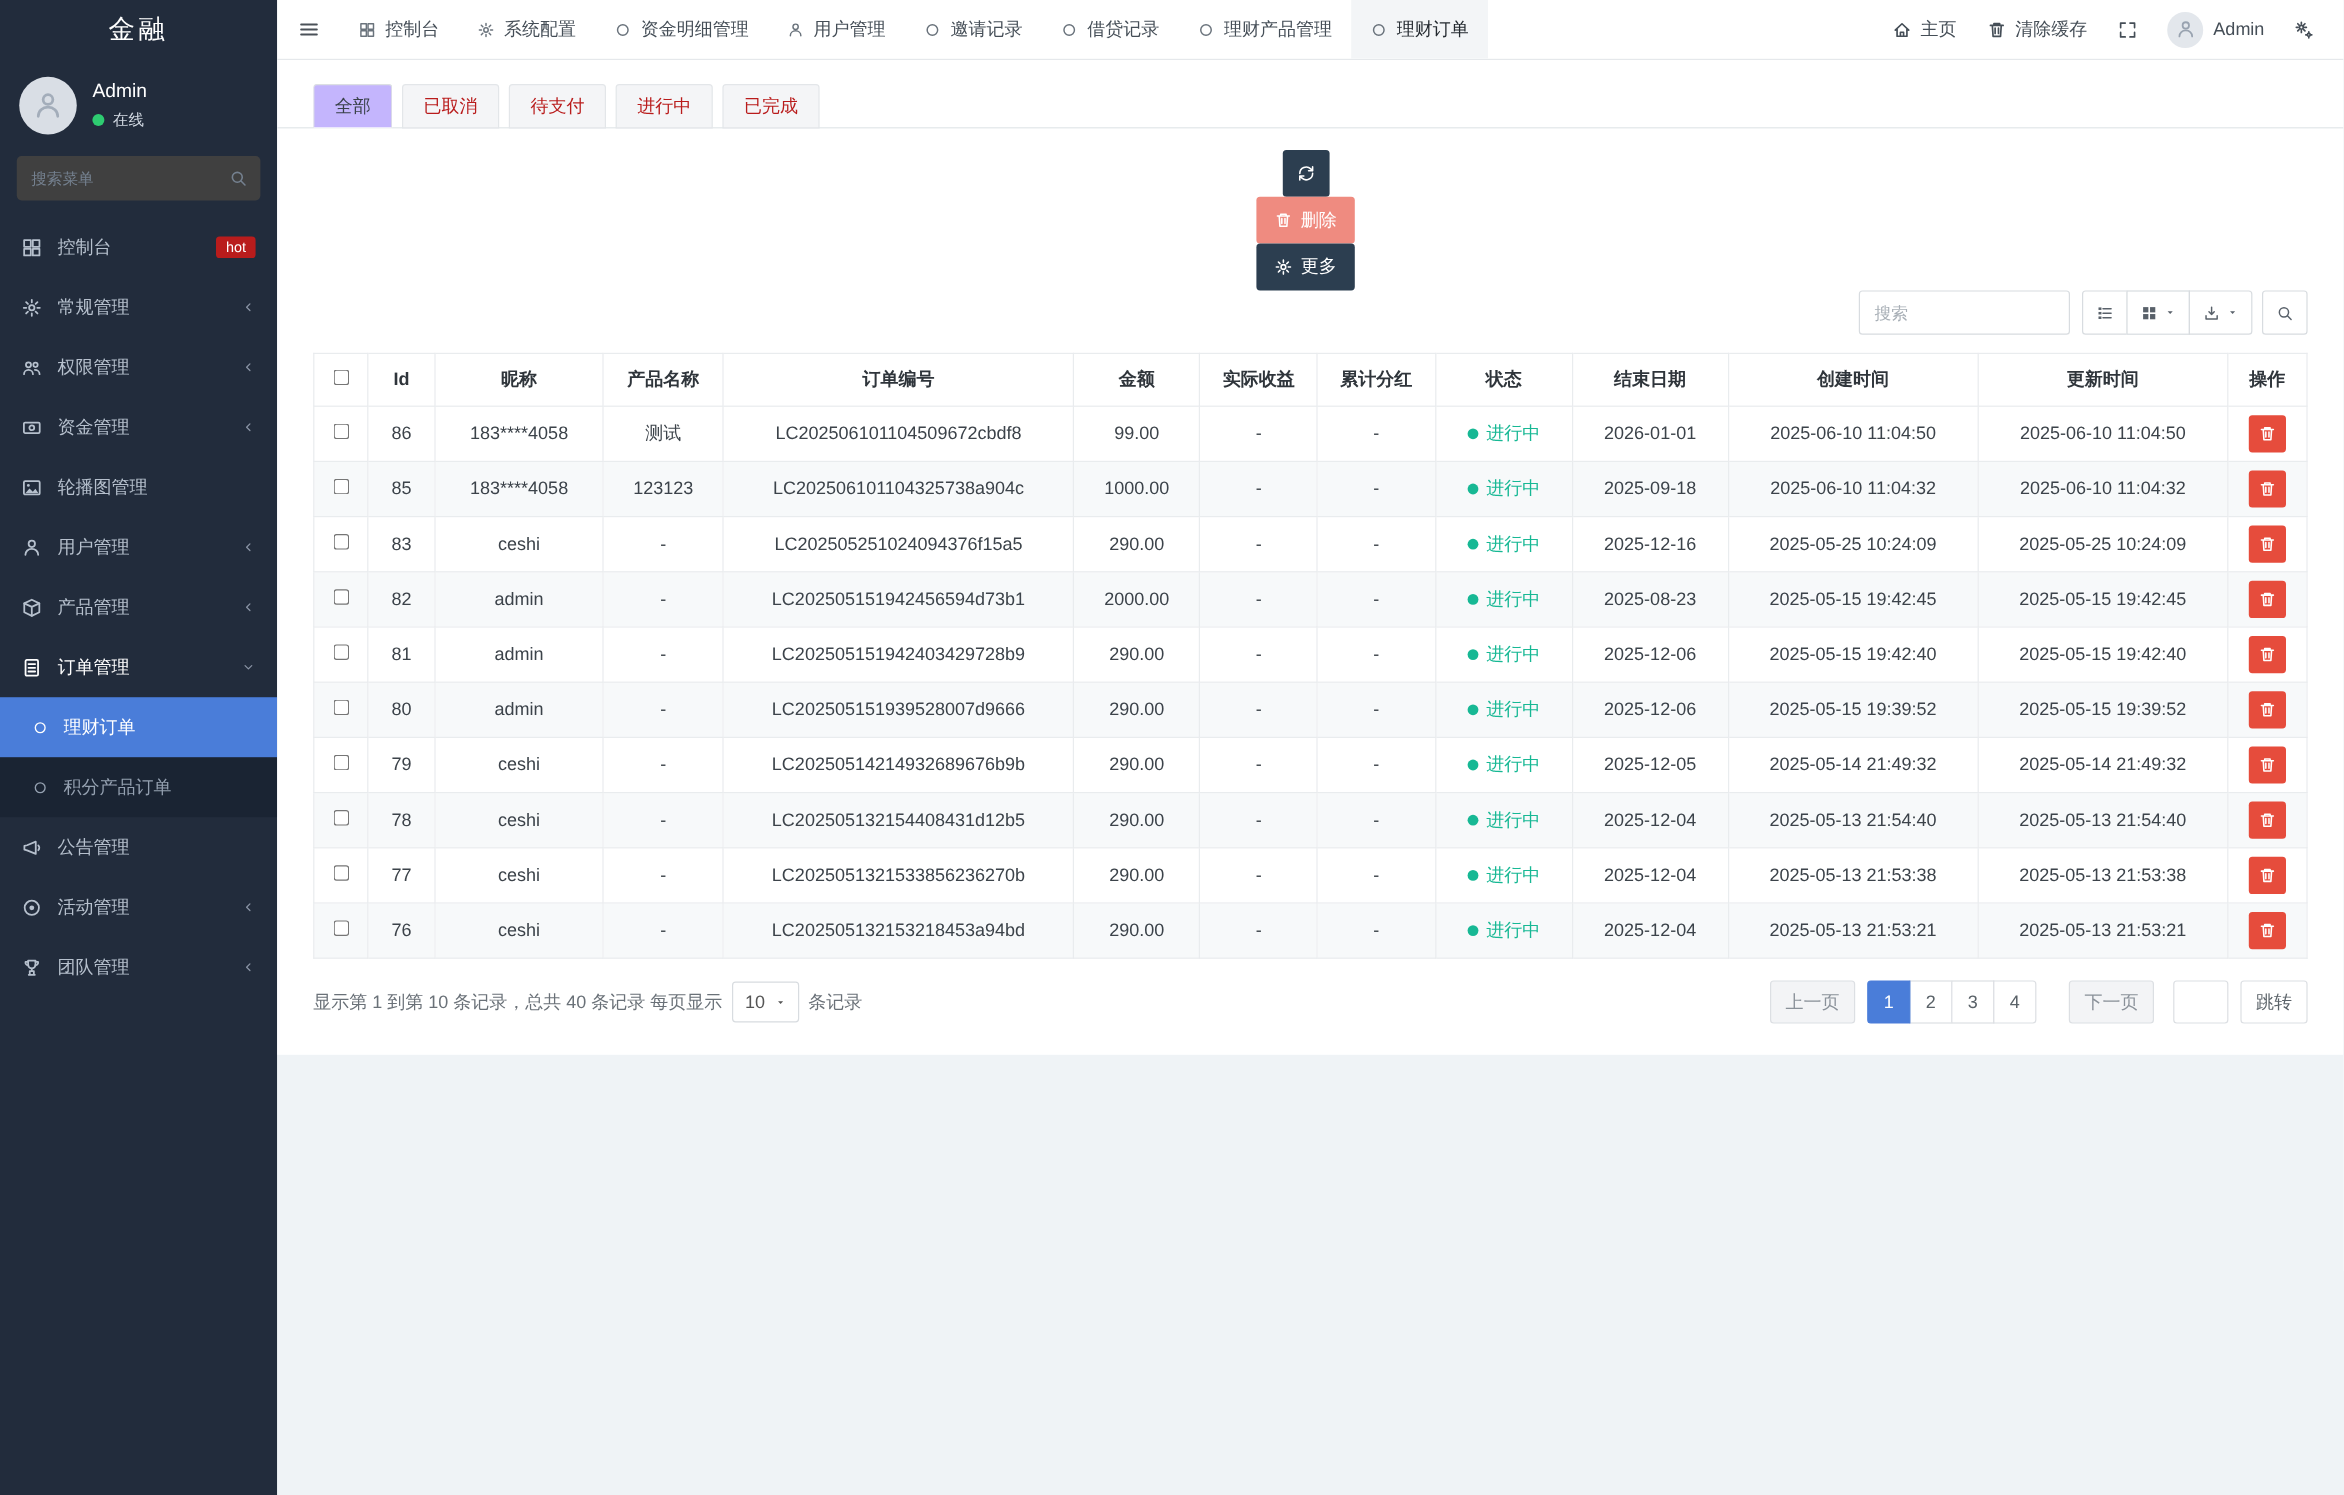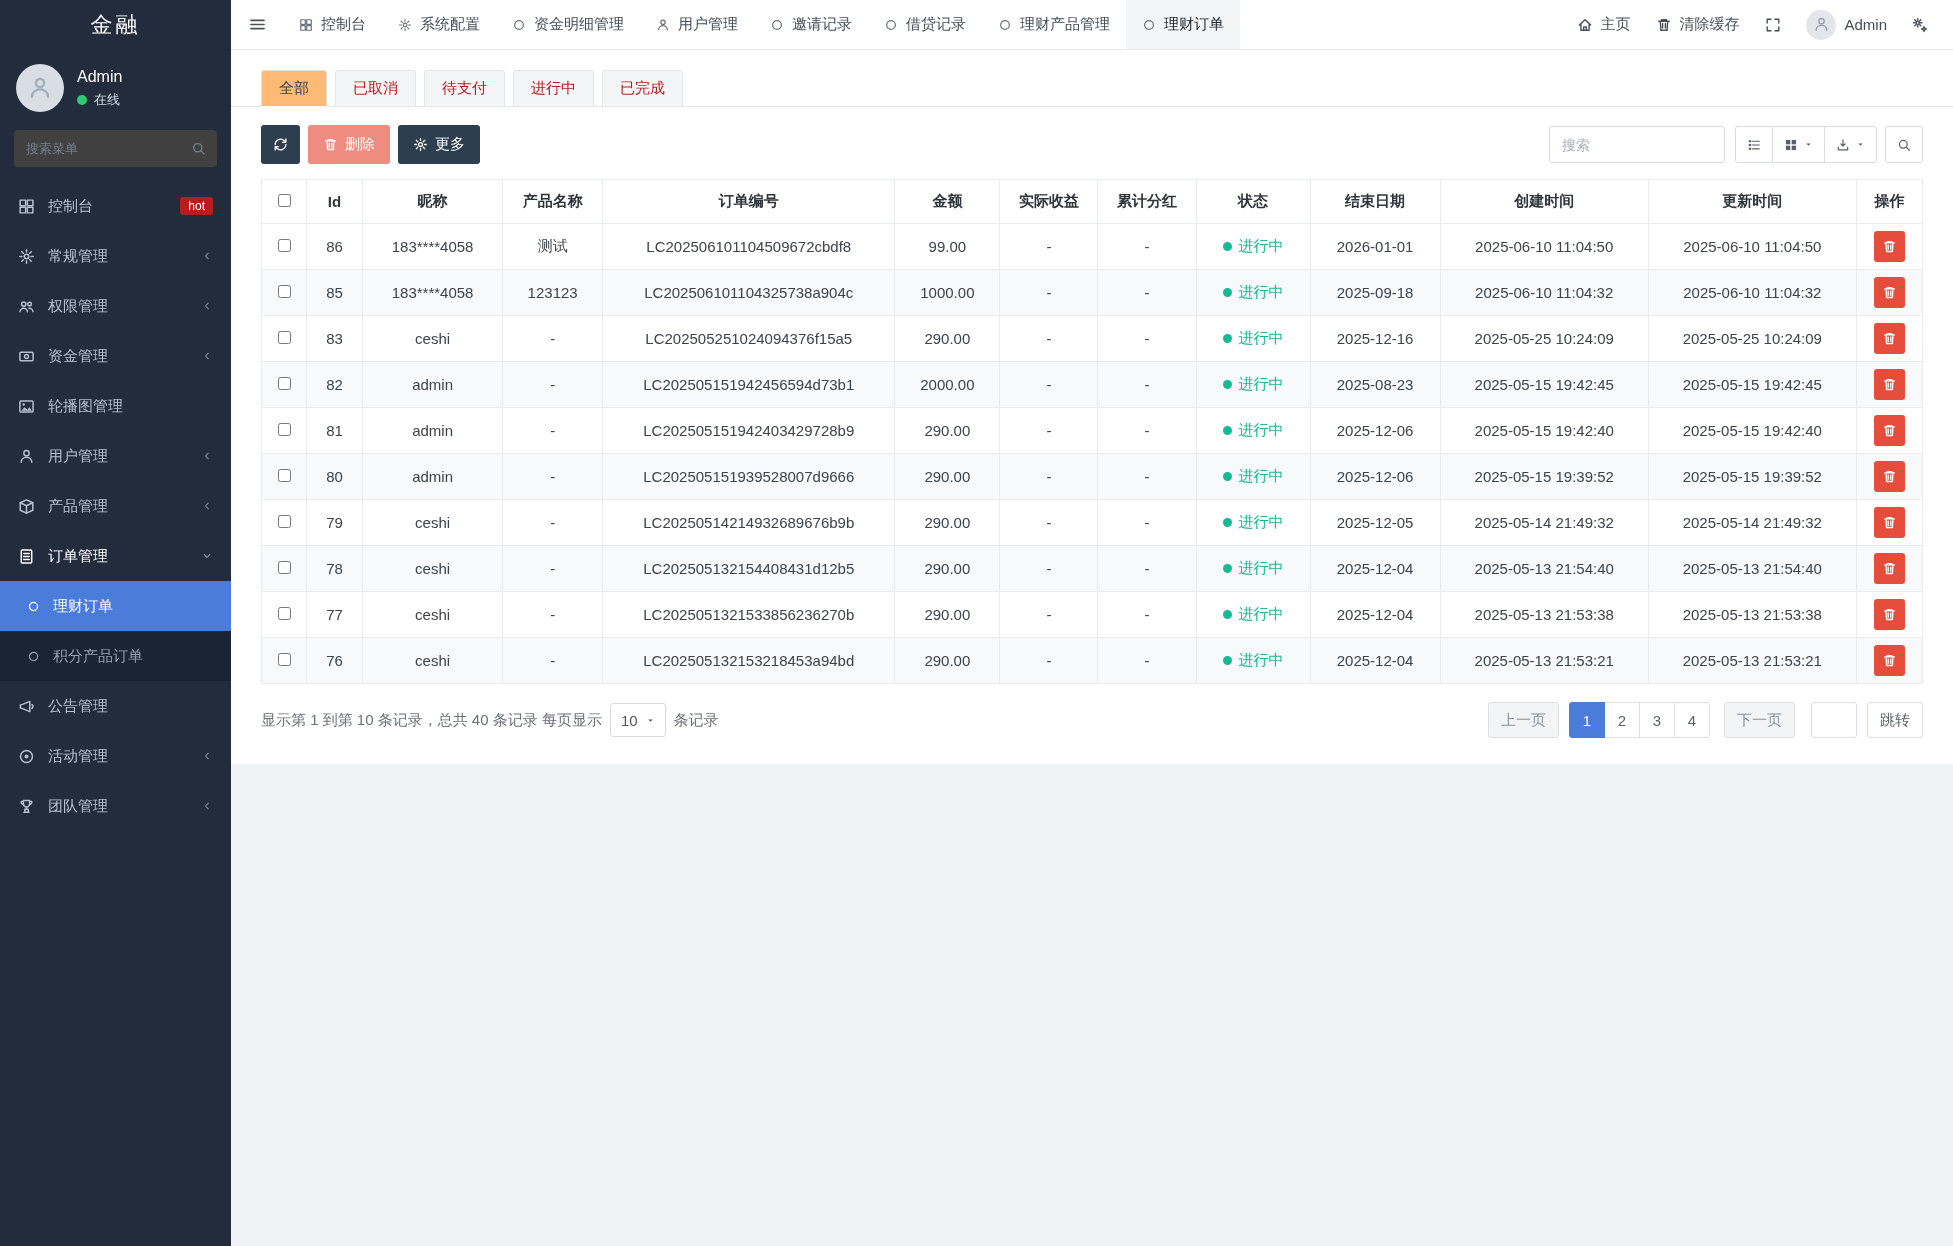--- a/index.html
+++ b/index.html
@@ -53,24 +53,24 @@
   .tb-item .icon svg { width: 16px; height: 16px; }
   .tb-user { display: flex; align-items: center; gap: 8px; padding: 0 12px; height: 100%; cursor: pointer; color: #454e57; font-size: 15px; }
   .tb-avatar { width: 30px; height: 30px; border-radius: 50%; background: #e3e7ec; color: #99a3b0; display: flex; align-items: center; justify-content: center; }
   .tb-avatar svg { width: 17px; height: 17px; }
 
   
   .content { flex: 1; background: #eff3f6; overflow: hidden; }
   .panel { background: #fff; padding-bottom: 26px; }
   .filter-strip { padding: 20px 30px 0; border-bottom: 1px solid #e2e6e9; display: flex; gap: 8px; }
   .ftab { padding: 8px 17px; font-size: 15px; background: #f4f5f7; color: #b91c1c; border: 1px solid #e3e6e9; border-radius: 3px 3px 0 0; margin-bottom: -1px; cursor: pointer; }
-  .ftab.active { background: #fdba74; color: #394149; border-color: #dcdfe3; border-bottom-color: #fff; }
+  .ftab.active { background: #c4b5fd; color: #394149; border-color: #dcdfe3; border-bottom-color: #fff; }
   .panel-body { padding: 18px 30px 0; }
 
-  .toolbar { display: flex; align-items: center; margin-bottom: 15px; }
+  .toolbar { display: flex; align-items: center; margin-bottom: 15px; flex-direction: column; }
   .btn { height: 39px; border: none; border-radius: 3px; color: #fff; font-size: 15px; display: inline-flex; align-items: center; gap: 7px; padding: 0 15px; cursor: pointer; margin-right: 8px; font-family: inherit; }
   .btn .icon svg { width: 15px; height: 15px; }
   .btn-refresh { width: 39px; padding: 0; justify-content: center; background: #2c3e50; }
   .btn-delete { background: #ef8b80; cursor: not-allowed; }
   .btn-more { background: #2c3e50; }
   .toolbar-right { margin-left: auto; display: flex; align-items: center; }
   .search-input { width: 176px; height: 37px; border: 1px solid #d8dce0; border-radius: 3px; padding: 0 12px; font-size: 14px; color: #555; margin-right: 10px; outline: none; font-family: inherit; }
   .search-input::placeholder { color: #a8afb6; }
   .btn-group { display: flex; }
   .vbtn { height: 37px; background: #fff; border: 1px solid #d8dce0; color: #59616a; display: inline-flex; align-items: center; gap: 6px; padding: 0 11px; cursor: pointer; margin-left: -1px; font-family: inherit; }
@@ -89,21 +89,21 @@
   .trash-btn { width: 31px; height: 31px; border: none; border-radius: 3px; background: #e64c3c; color: #fff; display: inline-flex; align-items: center; justify-content: center; cursor: pointer; vertical-align: middle; }
   .trash-btn svg { width: 15px; height: 15px; }
 
   .table-footer { display: flex; align-items: center; margin-top: 18px; font-size: 15px; color: #6a7178; }
   .summary { display: flex; align-items: center; }
   .pagesize { height: 34px; border: 1px solid #d8dce0; border-radius: 3px; padding: 0 10px; display: inline-flex; align-items: center; gap: 8px; margin: 0 8px; color: #555; background: #fff; cursor: pointer; }
   .pagination { margin-left: auto; display: flex; align-items: center; }
   .page-btn, .page-num { height: 36px; min-width: 36px; border: 1px solid #dcdfe3; display: inline-flex; align-items: center; justify-content: center; padding: 0 12px; font-size: 15px; color: #5a6268; background: #fff; cursor: pointer; }
   .page-btn.prev, .page-btn.next { background: #f3f4f6; color: #8a9199; border-radius: 3px; text-align: right; }
   .page-btn.prev { margin-right: 10px; }
-  .page-btn.next { margin-left: 14px; }
+  .page-btn.next { margin-left: 27px; }
   .page-group { display: flex; }
   .page-num { padding: 0; margin-left: -1px; }
   .page-group .page-num:first-child { border-radius: 3px 0 0 3px; margin-left: 0; }
   .page-group .page-num:last-child { border-radius: 0 3px 3px 0; }
   .page-num.active { background: #4a7dd9; border-color: #4a7dd9; color: #fff; position: relative; z-index: 1; }
   .jump-input { width: 46px; height: 36px; border: 1px solid #dcdfe3; border-radius: 3px; margin-left: 16px; padding: 0 8px; font-size: 15px; outline: none; font-family: inherit; }
   .page-btn.jump { margin-left: 10px; border-radius: 3px; background: #fff; color: #5a6268; }
   .icon { display: inline-flex; }
   .icon svg { display: block; }
 </style>

